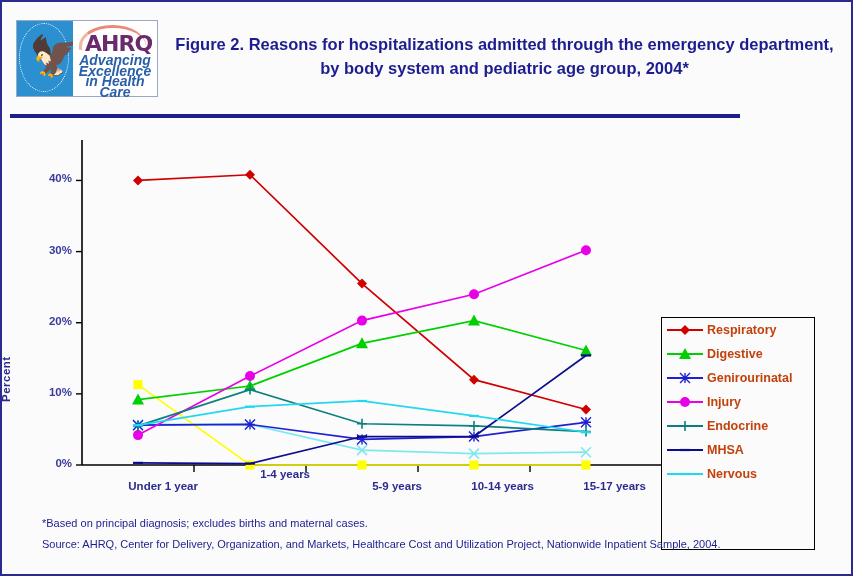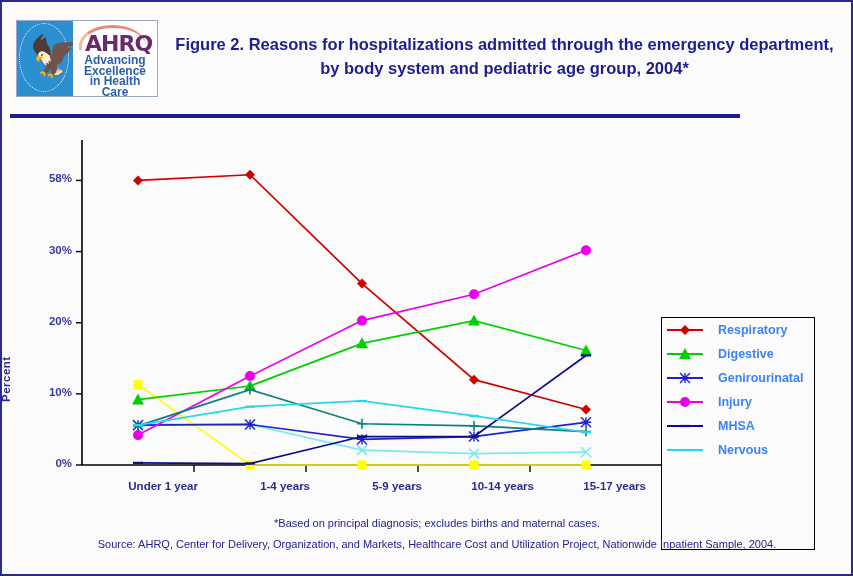--- a/index.html
+++ b/index.html
@@ -48,21 +48,21 @@
     border-left:3px solid #f0b9a2;
     border-radius:60% 60% 0 0/100% 100% 0 0;
   }
   #ahrq-word{
     position:absolute;left:4px;top:10px;
     font-family:"DejaVu Sans", sans-serif;
     font-size:22px;font-weight:bold;color:#6b2a6b;letter-spacing:-1px;margin-left:8px;
   }
   #ahrq-tag{
     position:absolute;left:4px;top:34px;width:76px;
-    font-size:12px;line-height:10.5px;font-weight:bold;
+    font-size:14px;line-height:10.5px;font-weight:bold;font-style:italic;
     color:#2b5fa8;text-align:center;
   }
   #title{
     position:absolute;left:170px;top:30px;width:665px;
     text-align:center;
     font-family:"Liberation Sans", sans-serif;
     font-size:16.5px;font-weight:bold;line-height:24px;
     color:#1d1d8f;
   }
   #rule{
@@ -93,25 +93,25 @@
   #legend{
     position:absolute;left:659px;top:195px;width:152px;height:231px;
     border:1px solid #000000;background:#fbfbfb;
   }
   .legend-row{
     position:relative;height:24px;display:flex;align-items:center;
     padding-left:4px;
   }
   .legend-swatch{width:38px;height:14px;position:relative;flex:0 0 38px;}
   .legend-text{
-    font-size:12.5px;font-weight:bold;color:#3b82f6;
-    margin-left:14px;white-space:nowrap;
+    font-size:12.5px;font-weight:bold;color:#c2410c;
+    margin-left:3px;white-space:nowrap;
   }
   
-  #notes{position:absolute;left:40px;top:515px;width:790px;text-align:center;}
+  #notes{position:absolute;left:40px;top:515px;width:790px;}
   .note{
     font-size:11px;color:#1d1d8f;margin-bottom:9px;
     font-family:"Liberation Sans", sans-serif;
   }
 </style>
 </head>
 <body>
 
 <div id="page">
 
@@ -228,25 +228,25 @@
             <path d="M579,310.2772727272727L589,310.2772727272727" stroke="#22d8f0" stroke-width="2.2" fill="none"></path>
           </g>
         </g>
     </svg>
 
     <div id="ytick-layer">
         <div class="ytick" style="left: 26px; top: 335px;">0%</div>
         <div class="ytick" style="left: 26px; top: 263.864px;">10%</div>
         <div class="ytick" style="left: 26px; top: 192.727px;">20%</div>
         <div class="ytick" style="left: 26px; top: 121.591px;">30%</div>
-        <div class="ytick" style="left: 26px; top: 50.4545px;">58%</div>
+        <div class="ytick" style="left: 26px; top: 50.4545px;">40%</div>
       </div>
     <div id="xtick-layer">
         <div class="xtick" style="left: 76px; width: 120px; top: 358px;">Under 1 year</div>
-        <div class="xtick" style="left: 188px; width: 120px; top: 358px;">1-4 years</div>
+        <div class="xtick" style="left: 188px; width: 120px; top: 346px;">1-4 years</div>
         <div class="xtick" style="left: 300px; width: 120px; top: 358px;">5-9 years</div>
         <div class="xtick" style="left: 412px; width: 120px; top: 358px;">10-14 years</div>
         <div class="xtick" style="left: 524px; width: 120px; top: 358px;">15-17 years</div>
       </div>
 
     <div id="legend">
         <div class="legend-row">
           <span class="legend-swatch"><svg width="38" height="14">
               <line x1="1" y1="7" x2="37" y2="7" stroke="#d00000" stroke-width="1.8"></line>
               <polygon points="19,2 24,7 19,12 14,7" fill="#d00000"></polygon>
@@ -266,20 +266,27 @@
               <path d="M19,2L19,12M14,2L24,12M24,2L14,12M14,7L24,7" stroke="#2020d0" stroke-width="1.4" fill="none"></path>
             </svg></span>
           <span class="legend-text">Genirourinatal</span>
         </div>
         <div class="legend-row">
           <span class="legend-swatch"><svg width="38" height="14">
               <line x1="1" y1="7" x2="37" y2="7" stroke="#e800e8" stroke-width="1.8"></line>
               <circle cx="19" cy="7" r="5" fill="#e800e8"></circle>
             </svg></span>
           <span class="legend-text">Injury</span>
+        </div>
+        <div class="legend-row">
+          <span class="legend-swatch"><svg width="38" height="14">
+              <line x1="1" y1="7" x2="37" y2="7" stroke="#0c7f7f" stroke-width="1.8"></line>
+              <path d="M19,2L19,12M14,7L24,7" stroke="#0c7f7f" stroke-width="1.6" fill="none"></path>
+            </svg></span>
+          <span class="legend-text">Endocrine</span>
         </div>
         <div class="legend-row">
           <span class="legend-swatch"><svg width="38" height="14">
               <line x1="1" y1="7" x2="37" y2="7" stroke="#0c0c8f" stroke-width="1.8"></line>
               <path d="M14,7L24,7" stroke="#0c0c8f" stroke-width="2.2" fill="none"></path>
             </svg></span>
           <span class="legend-text">MHSA</span>
         </div>
         <div class="legend-row">
           <span class="legend-swatch"><svg width="38" height="14">

